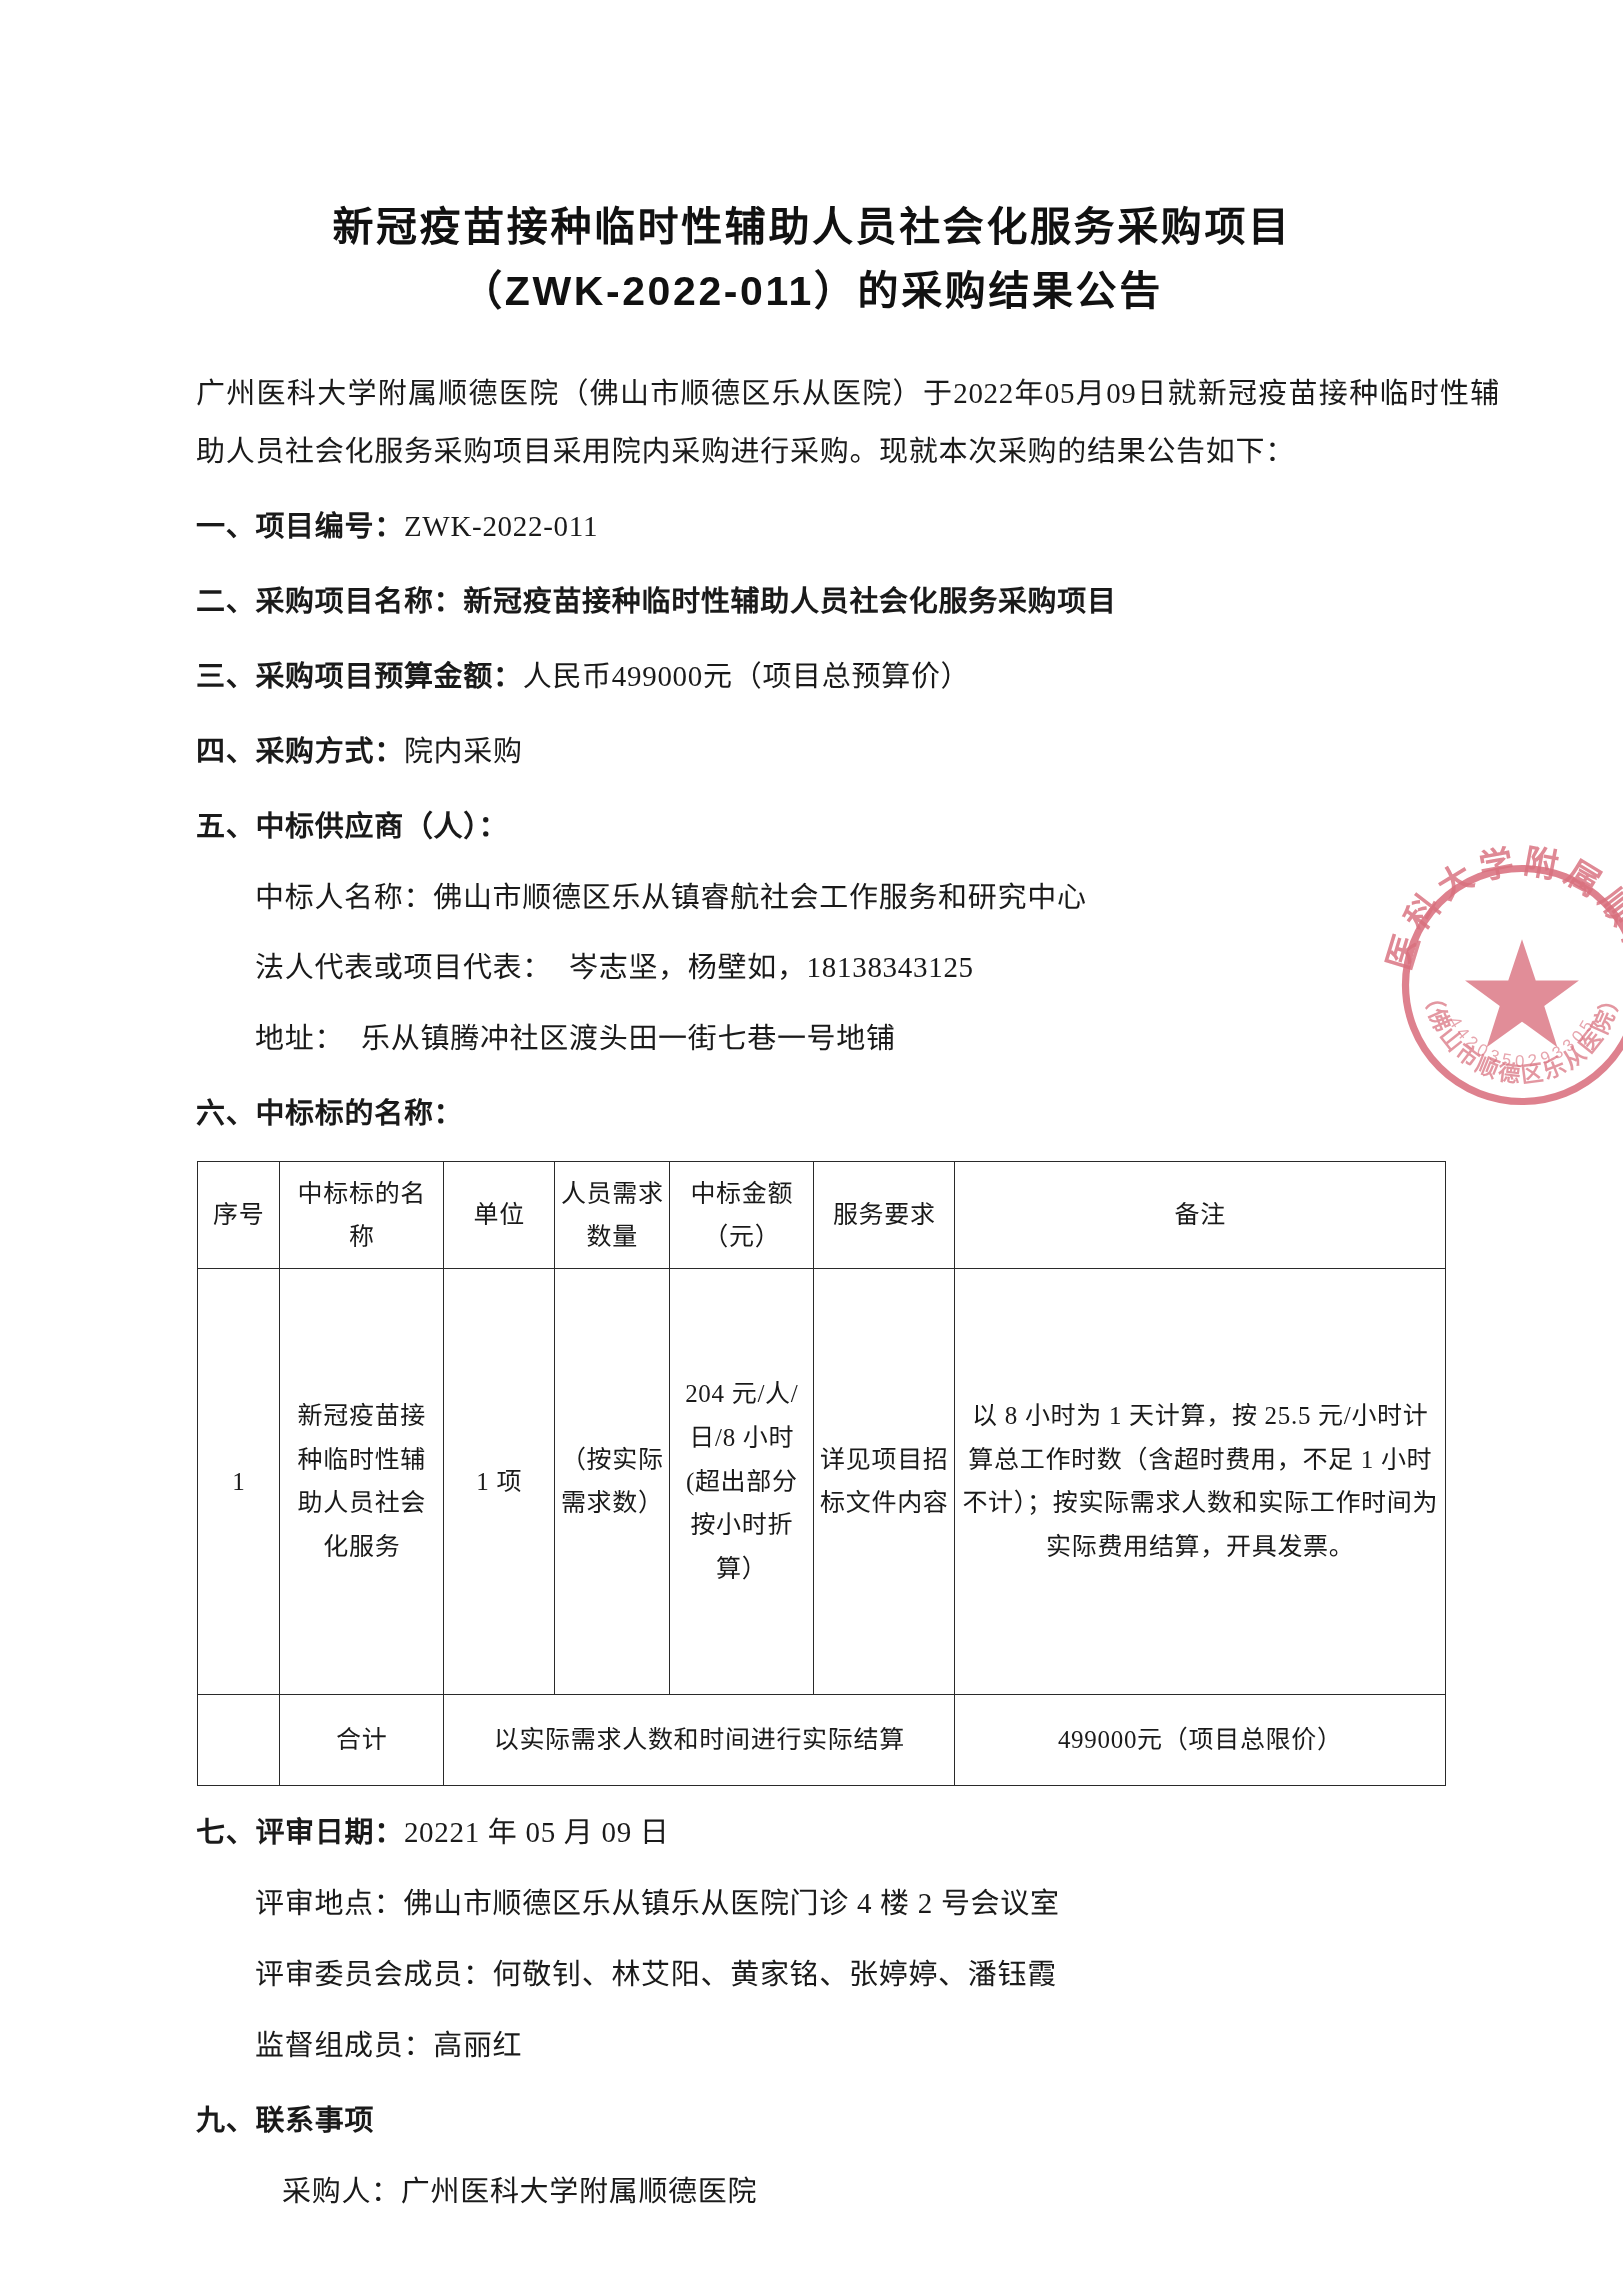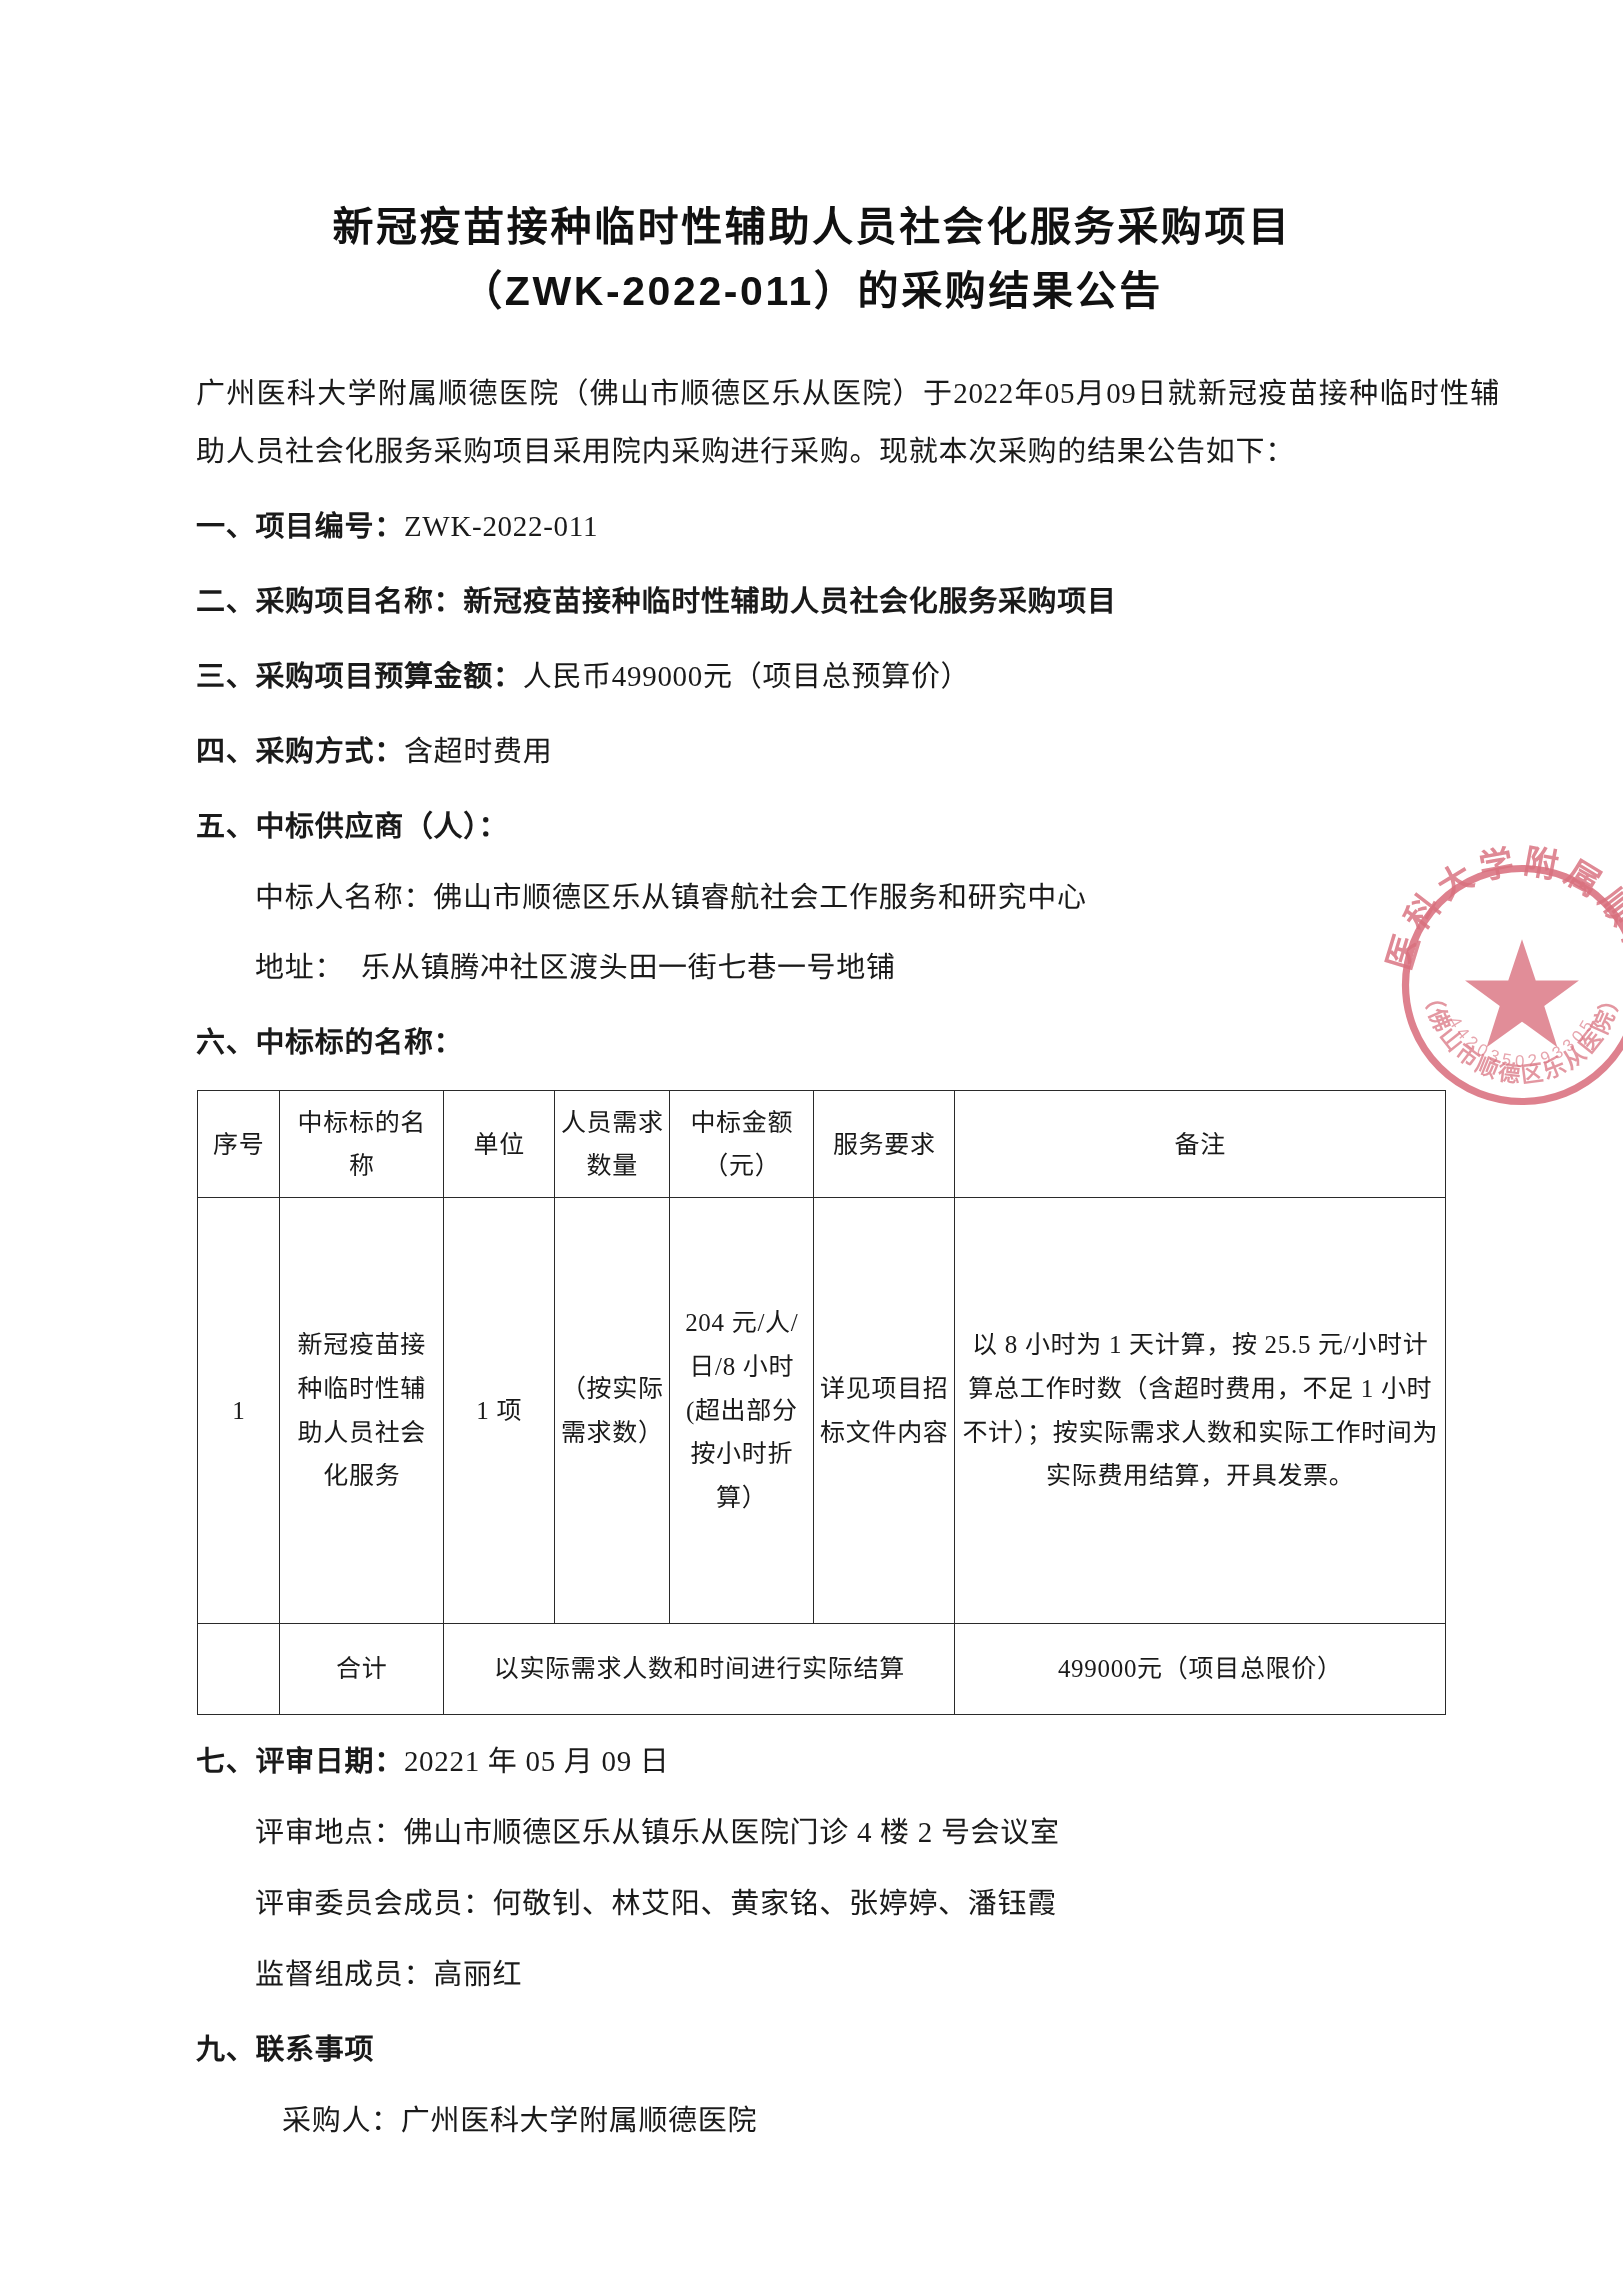--- a/index.html
+++ b/index.html
@@ -115,28 +115,31 @@
 
     <div class="item">
       <span class="num">二、</span><span class="lbl">采购项目名称：</span><span class="lbl">新冠疫苗接种临时性辅助人员社会化服务采购项目</span>
     </div>
 
     <div class="item">
       <span class="num">三、</span><span class="lbl">采购项目预算金额：</span><span>人民币499000元（项目总预算价）</span>
     </div>
 
     <div class="item">
-      <span class="num">四、</span><span class="lbl">采购方式：</span><span>含超时费用</span>
+      <span class="num">四、</span><span class="lbl">采购方式：</span><span>院内采购</span>
     </div>
 
     <div class="item">
       <span class="num">五、</span><span class="lbl">中标供应商（人）：</span>
     </div>
     <div class="sub">
       <span>中标人名称：</span><span>佛山市顺德区乐从镇睿航社会工作服务和研究中心</span>
+    </div>
+    <div class="sub">
+      <span>法人代表或项目代表：</span><span class="sp-md"></span><span>岑志坚，杨壁如，18138343125</span>
     </div>
     <div class="sub">
       <span>地址：</span><span class="sp-md"></span><span>乐从镇腾冲社区渡头田一街七巷一号地铺</span>
     </div>
 
     <div class="item">
       <span class="num">六、</span><span class="lbl">中标标的名称：</span>
     </div>
 
     <div class="tbl-wrap">

